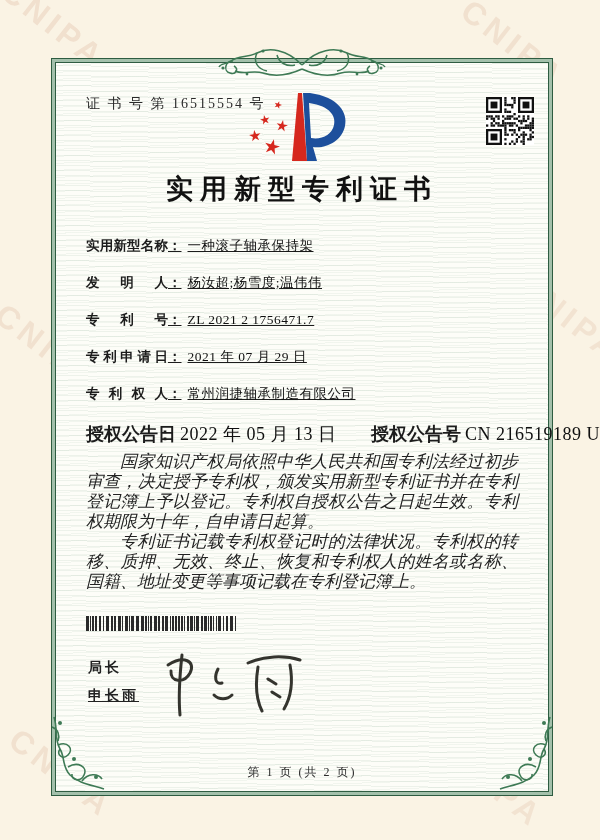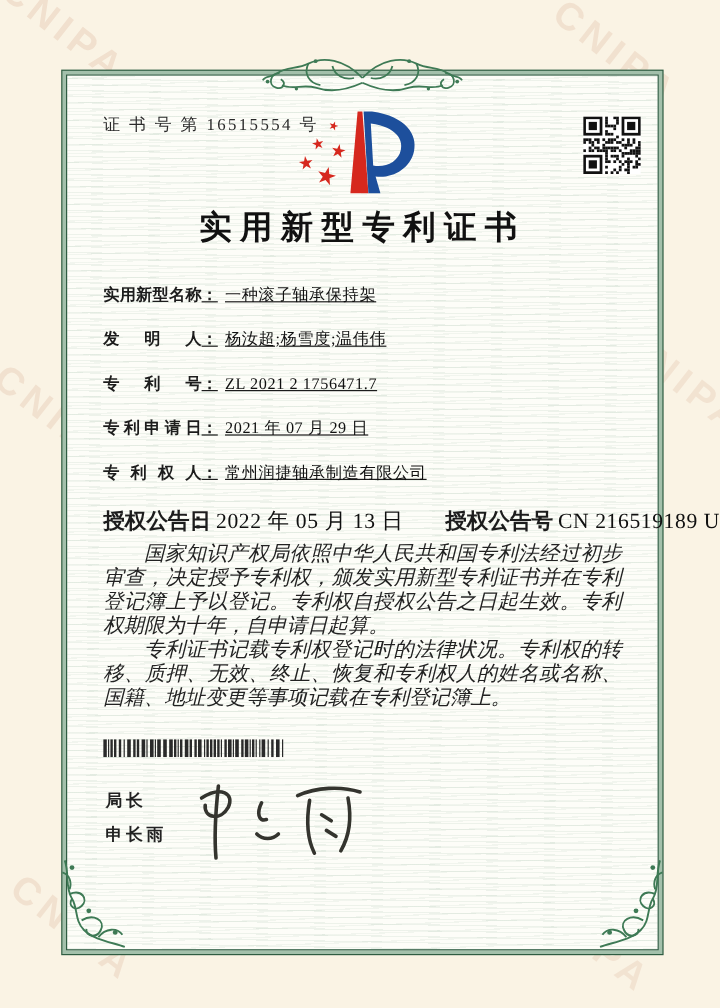--- a/index.html
+++ b/index.html
@@ -53,21 +53,21 @@
     margin:0;font-size:17px;line-height:20px;text-align:justify;
     text-indent:2em;font-style:italic;color:#222;
   }
   .barcode{margin-top:24px;display:block;}
   .sign-block{position:relative;margin-top:22px;height:96px;}
   .sign-title,.sign-name{
     font-family:"Liberation Sans","DejaVu Sans",sans-serif;
     font-weight:600;font-size:14px;letter-spacing:3px;color:#222;
   }
   .sign-title{position:absolute;left:2px;top:6px;}
-  .sign-name{position:absolute;left:2px;top:34px;}
+  .sign-name{position:absolute;left:2px;top:34px;text-decoration:underline;}
   .signature{position:absolute;left:58px;top:-14px;}
   .seal-ghost{
     position:absolute;left:276px;top:596px;width:140px;height:140px;
     border:9px solid rgba(120,120,120,.08);border-radius:50%;
   }
   .page-indicator{
     position:absolute;left:0;right:0;bottom:10px;text-align:center;
     font-size:12px;letter-spacing:2px;color:#2a2a2a;
   }
   .continuation-note{
@@ -371,16 +371,17 @@
             <path d="M104,24 C120,17 140,16 156,21"></path>
             <path d="M114,28 C111,46 113,62 118,72"></path>
             <path d="M146,26 C149,42 147,58 140,70"></path>
             <path d="M124,40 l8,5"></path>
             <path d="M128,53 l8,5"></path>
           </g>
         </svg>
 
       </div>
 
+      <div class="page-indicator">第 1 页 (共 2 页)</div>
     </div>
   </div>
 
 </div>
 
 </body></html>

